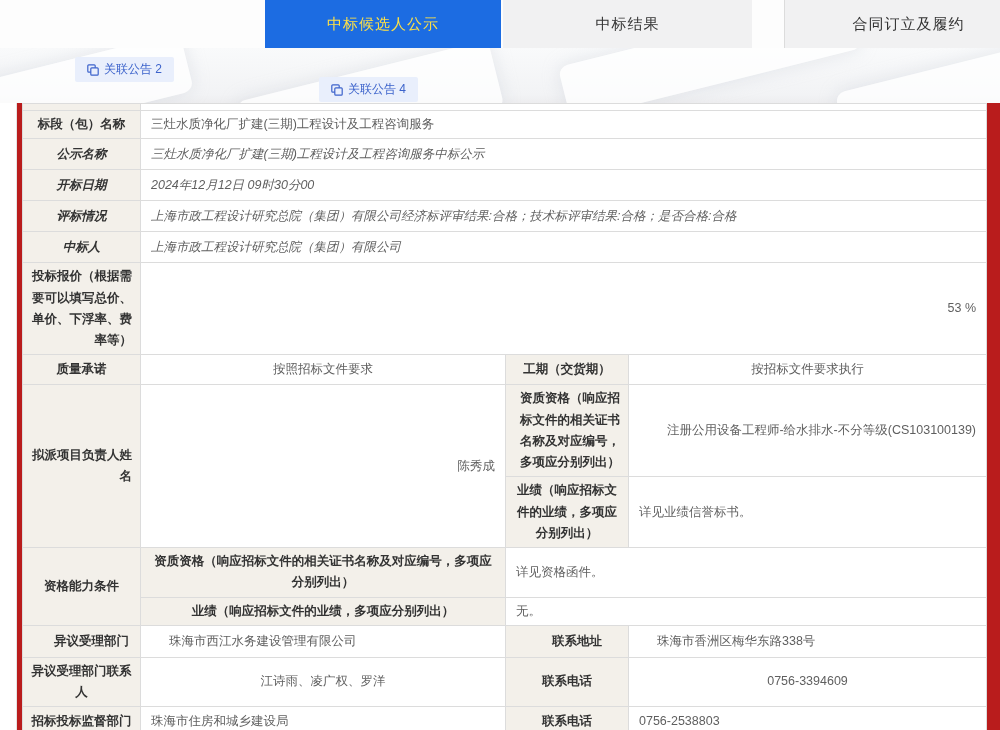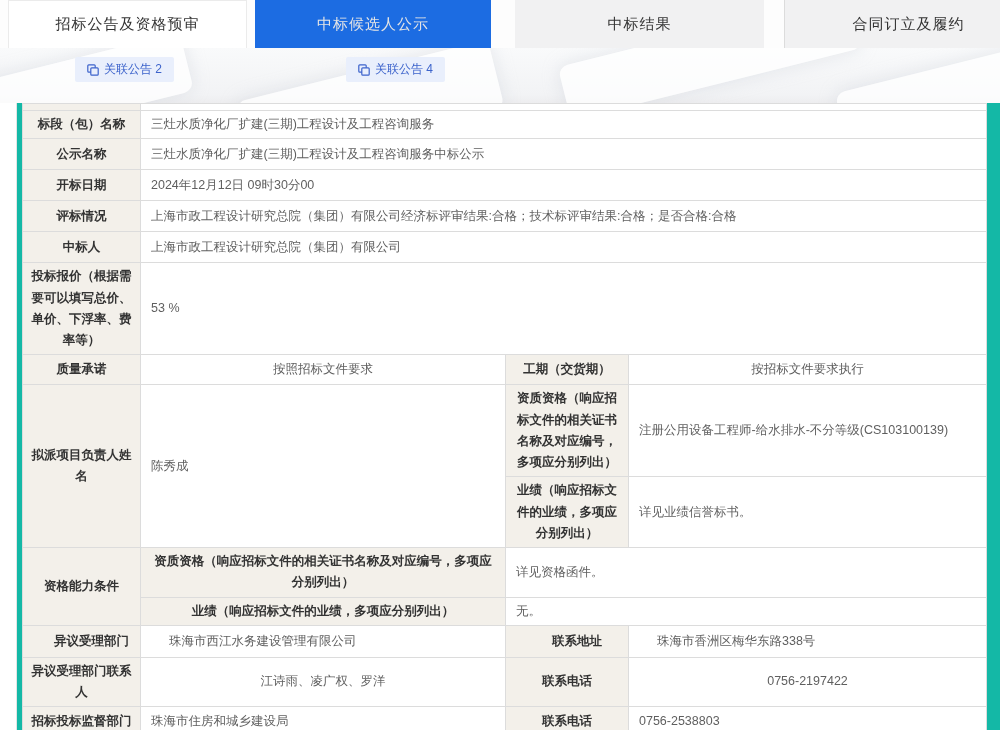--- a/index.html
+++ b/index.html
@@ -4,64 +4,63 @@
 <style>
   * { margin:0; padding:0; box-sizing:border-box; }
   html,body { width:1000px; height:730px; overflow:hidden; background:#fff;
     font-family:"Liberation Sans","DejaVu Sans",sans-serif; }
 
   
   .tabbar { position:relative; height:48px; background:#fdfdfd; }
   .tab { position:absolute; top:0; height:48px; display:flex; align-items:center;
     justify-content:center; font-size:15px; color:#333; cursor:pointer; letter-spacing:1px; }
   .tab1 { left:8px; width:239px; background:#fff; border:1px solid #ebebeb; border-bottom:none; }
-  .tab2 { left:255px; width:236px; background:#1c6ce2; color:#e5e5e5; }
-  .tab3 { left:503px; width:249px; background:#f1f1f2;margin-left:12px; }
+  .tab2 { left:265px; width:236px; background:#1c6ce2; color:#fde047; }
+  .tab3 { left:503px; width:249px; background:#f1f1f2; }
   .tab4 { left:784px; width:248px; background:#f1f1f2; border-left:1px solid #dcdcdc; }
 
   
   .hero { position:relative; height:55px; background:linear-gradient(180deg,#f9fafb 0%,#f2f3f5 85%,#ededef 100%); overflow:hidden;text-decoration:underline; }
   .hero .ghost { position:absolute; background:rgba(255,255,255,.75); border-radius:10px;
     box-shadow:0 0 18px rgba(190,195,205,.35); transform:rotate(-14deg); }
   .g1 { left:-30px; top:10px; width:220px; height:60px; }
   .g2 { left:240px; top:22px; width:260px; height:70px; }
   .g3 { left:560px; top:-18px; width:300px; height:55px; transform:rotate(-10deg); }
   .g4 { left:840px; top:18px; width:220px; height:70px; }
 
   .rel-btn { position:absolute; top:9px; height:25px; display:inline-flex; align-items:center;
     gap:5px; padding:0 12px; background:#e9effc; color:#3c63cb; font-size:12px;
     border-radius:2px; cursor:pointer; text-decoration:none; }
   .rel-btn svg { display:block; }
-  .btn1 { left:75px; } .btn2 { left:346px; }
+  .btn1 { left:75px; } .btn2 { left:319px;margin-top:20px; }
 
   
   .content { position:relative; height:627px; margin-left:16px;
-    border-left:1px solid #e4e4e4; overflow:hidden; background:#14b8a6; }
+    border-left:1px solid #e4e4e4; overflow:hidden; background:#b91c1c; }
   table { border-collapse:collapse; table-layout:fixed; width:964px; margin-left:5px; }
   td { border:1px solid #dcdcdc; font-size:12.5px; line-height:1.7; vertical-align:middle;
     overflow:hidden; }
   td.lbl { background:#f3f0ea; color:#333; font-weight:bold; text-align:center; padding:3px 8px; }
   td.val { background:#fff; color:#5f5f5f; text-align:left; padding:3px 10px;margin-top:28px; }
 
   tr.h7  td { height:7px; padding:0; }
   tr.h27 td { height:27px; }
   tr.h28 td { height:28px; }
   tr.h29 td { height:29px; }
   tr.h30 td { height:30px;text-align:center; }
-  tr.h31 td { height:31px; }
+  tr.h31 td { height:31px;font-style:italic; }
   tr.h32 td { height:32px;padding-left:28px; }
   tr.h44 td { height:44px; }
   tr.h58 td { height:58px; }
-  tr.h75 td { height:75px; }
+  tr.h75 td { height:75px;text-align:right; }
 </style>
 </head>
 <body>
 
 <div class="tabbar">
-  <div class="tab tab1">招标公告及资格预审</div>
   <div class="tab tab2">中标候选人公示</div>
   <div class="tab tab3">中标结果</div>
   <div class="tab tab4">合同订立及履约</div>
 </div>
 
 <div class="hero">
   <div class="ghost g1"></div>
   <div class="ghost g2"></div>
   <div class="ghost g3"></div>
   <div class="ghost g4"></div>
@@ -160,21 +159,21 @@
     <td class="lbl">异议受理部门</td>
     <td class="val">珠海市西江水务建设管理有限公司</td>
     <td class="lbl">联系地址</td>
     <td class="val">珠海市香洲区梅华东路338号</td>
   </tr>
 
   <tr class="h30">
     <td class="lbl">异议受理部门联系人</td>
     <td class="val">江诗雨、凌广权、罗洋</td>
     <td class="lbl">联系电话</td>
-    <td class="val">0756-2197422</td>
+    <td class="val">0756-3394609</td>
   </tr>
 
   <tr class="h29">
     <td class="lbl">招标投标监督部门</td>
     <td class="val">珠海市住房和城乡建设局</td>
     <td class="lbl">联系电话</td>
     <td class="val">0756-2538803</td>
   </tr>
 
 </tbody>

